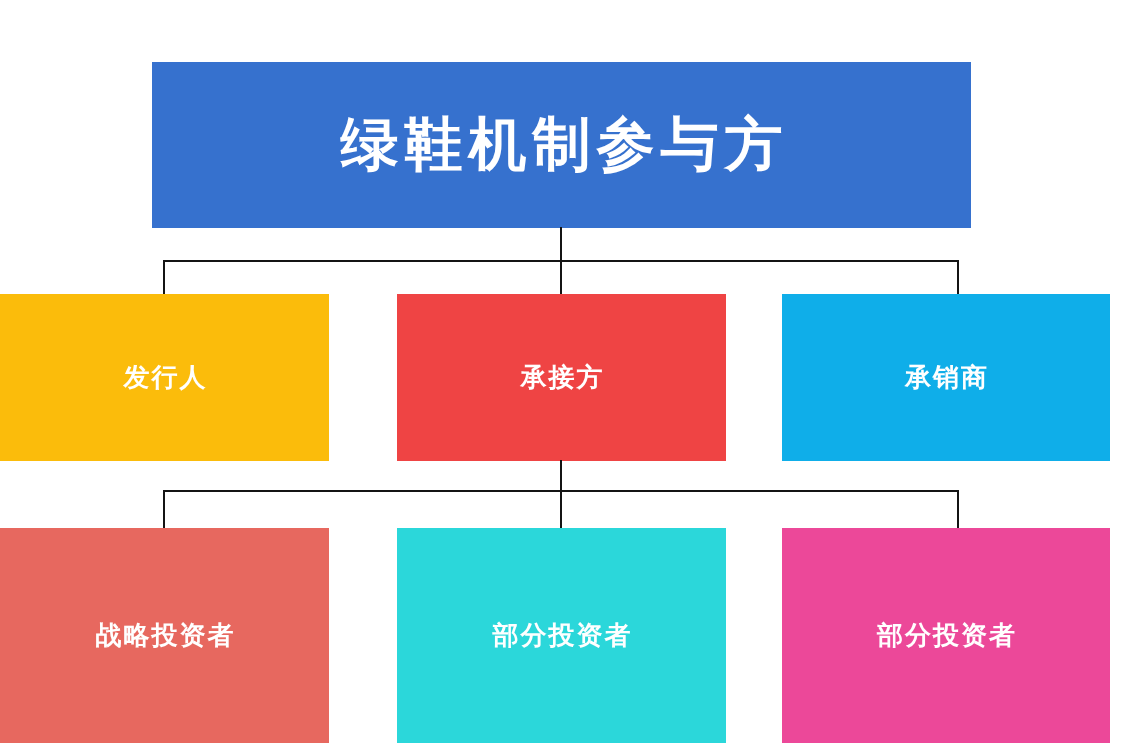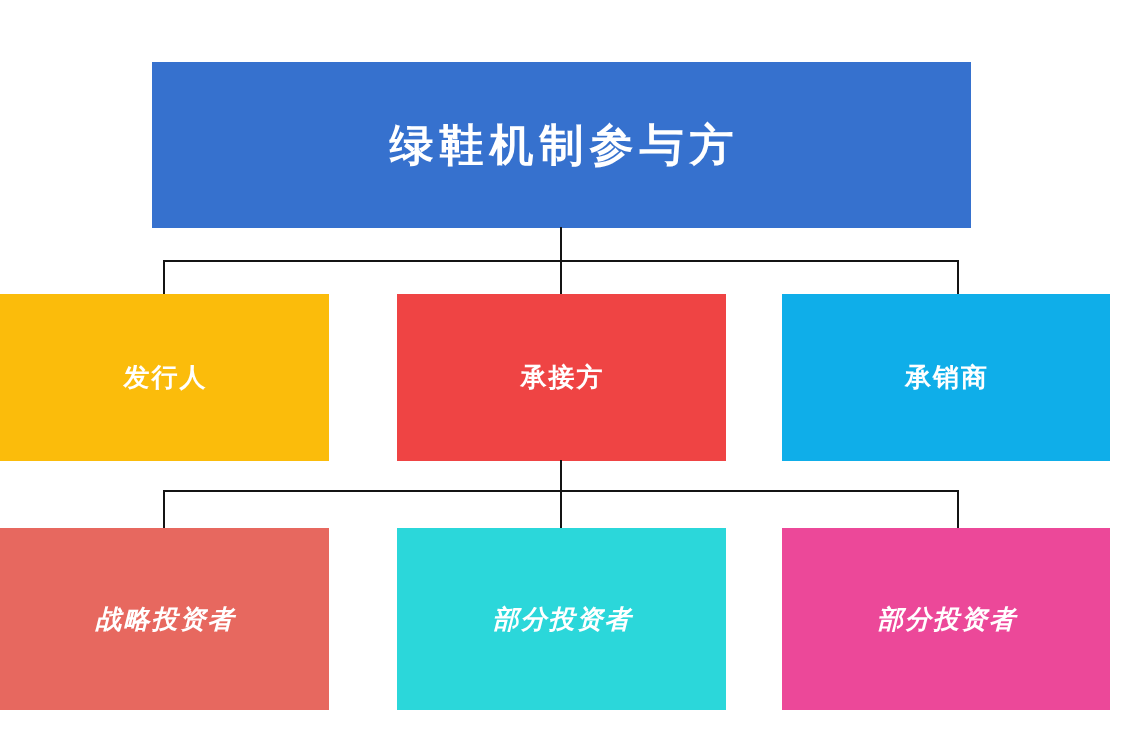--- a/index.html
+++ b/index.html
@@ -23,26 +23,26 @@
     align-items: center;
     justify-content: center;
     color: #ffffff;
     font-weight: bold;
     text-align: center;
     white-space: nowrap;
   }
   .root-node {
     left: 152px; top: 62px;
     width: 819px; height: 166px;
-    font-size: 44px;
+    font-size: 58px;
     letter-spacing: 6px;
     text-indent: 6px;
   }
   .row-mid { top: 294px; height: 167px; }
-  .row-bot { top: 528px; height: 182px; font-style: italic; }
+  .row-bot { top: 528px; height: 215px; }
   .row-mid, .row-bot { font-size: 26px; letter-spacing: 2px; text-indent: 2px; }
   .col-left  { left: 0;     width: 329px; }
   .col-mid   { left: 397px; width: 329px; }
   .col-right { left: 782px; width: 328px; }
   .line {
     position: absolute;
     background: #141414;
   }
   
   .ln-stem-top   { left: 560px; top: 227px; width: 2px; height: 34px; }

